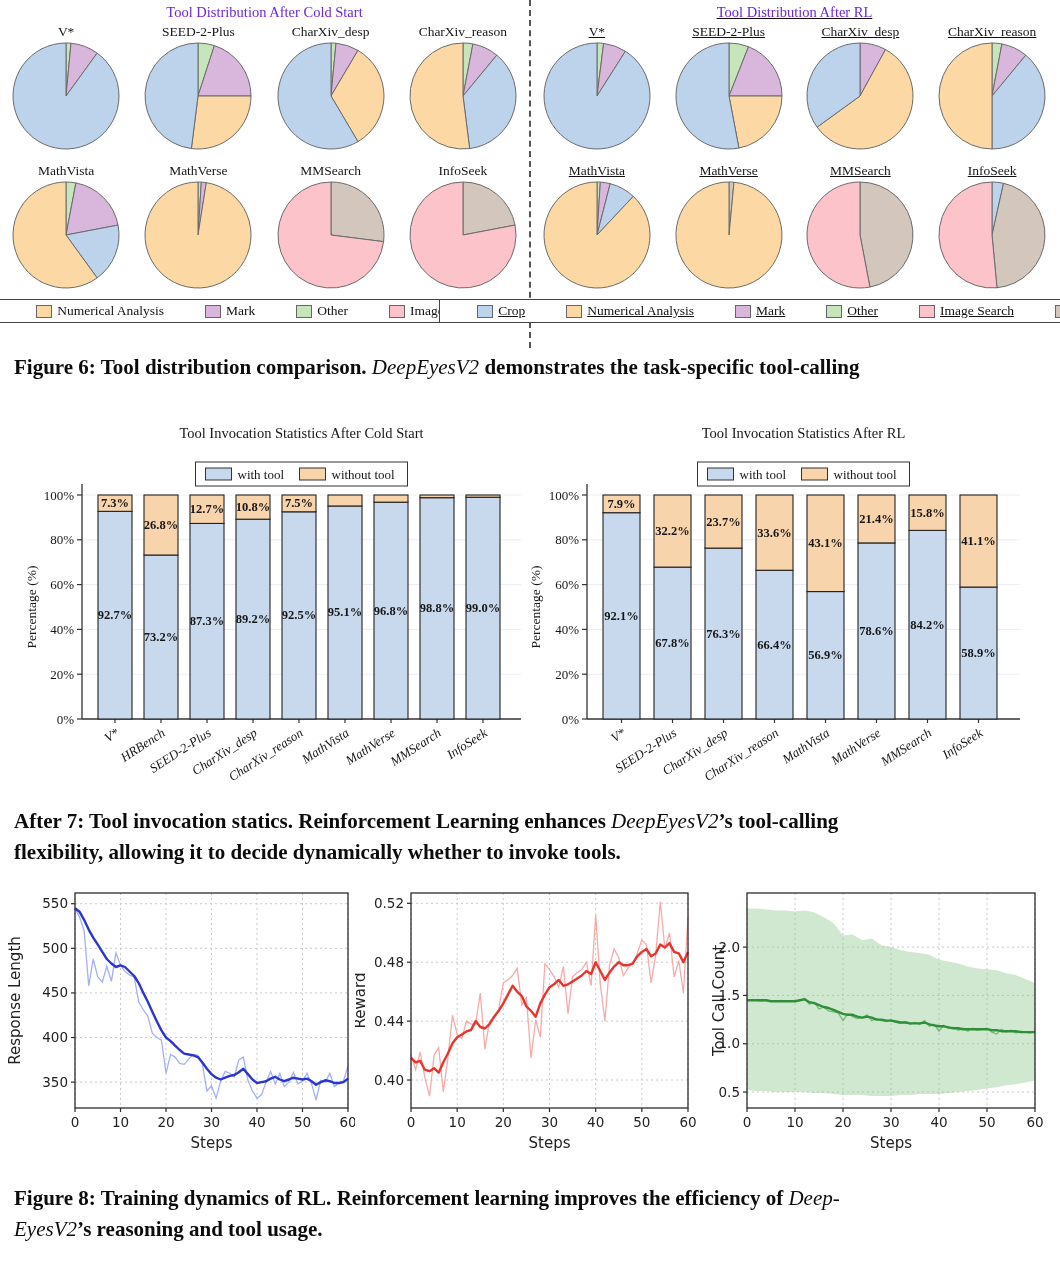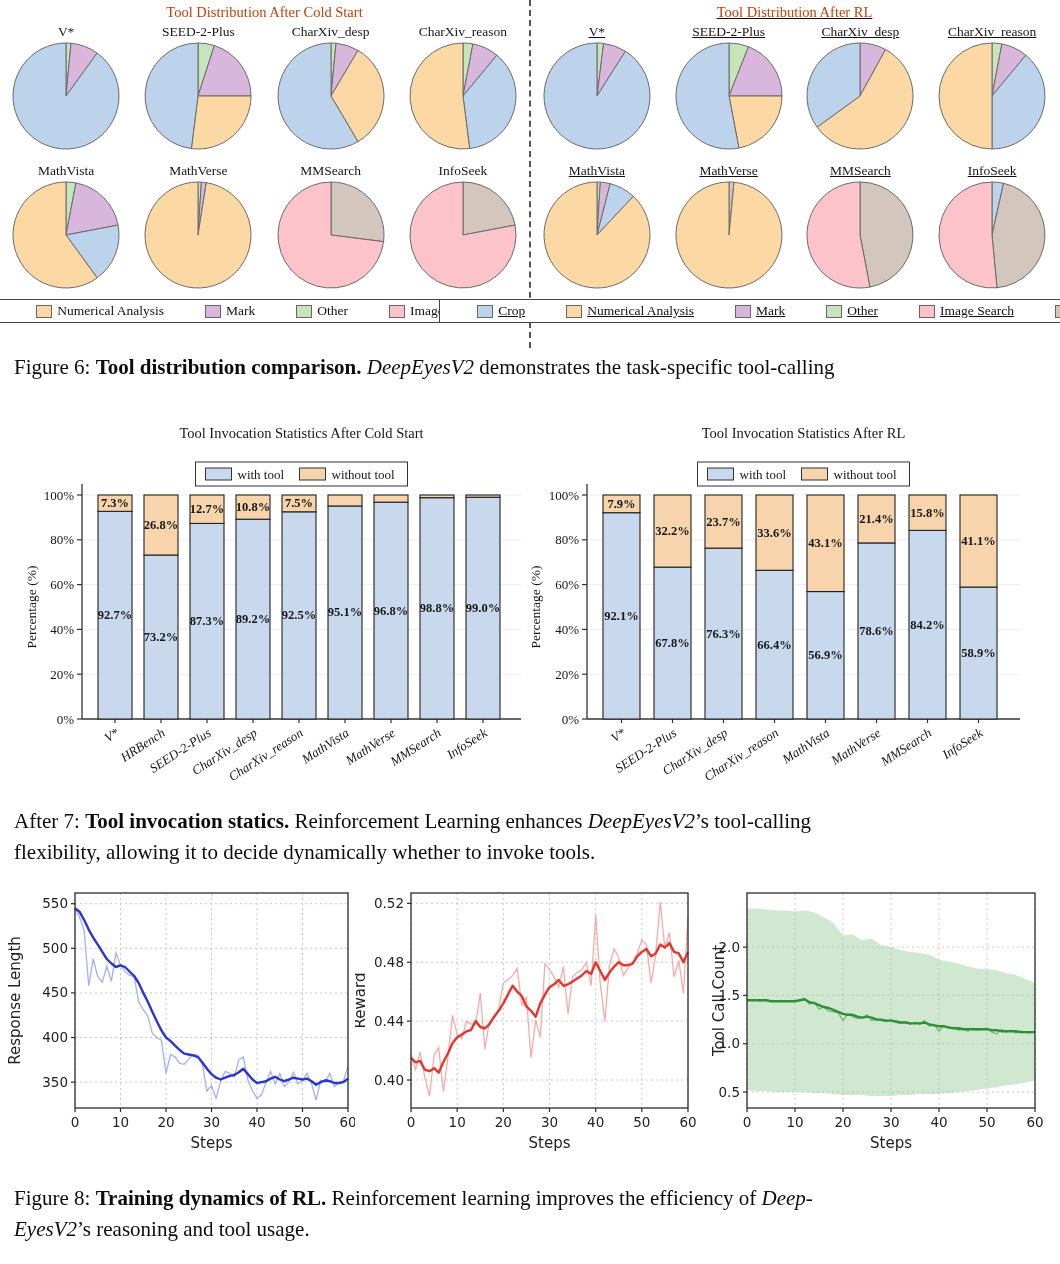--- a/index.html
+++ b/index.html
@@ -1,31 +1,31 @@
 <!DOCTYPE html>
 <html><head>
 <meta charset="utf-8">
 <style>
   html,body{margin:0;padding:0;background:#fff;}
   .page{position:relative;width:1060px;height:1264px;background:#fff;overflow:hidden;
         font-family:"Liberation Serif","DejaVu Serif",serif;color:#111;}
   .fig6{position:absolute;top:0;left:0;width:1060px;height:348px;display:flex;}
   .panel{width:529px;box-sizing:border-box;}
   .panel.rl{border-left:2px dashed #555;text-decoration:underline;}
-  .panel-title{text-align:center;font-size:14.5px;margin-top:4px;color:#c2410c;}
+  .panel-title{text-align:center;font-size:14.5px;margin-top:4px;color:#6d28d9;}
   .pie-grid{display:grid;grid-template-columns:repeat(4,1fr);margin-top:2px;justify-items:center;row-gap:10px;}
   .pie-cell{display:flex;flex-direction:column;align-items:center;}
   .pie-label{font-size:13.5px;line-height:17px;color:#161616;}
   .legend-row{display:flex;justify-content:center;margin-top:8px;}
   .legend-box{display:inline-flex;gap:13px;border:1px solid #444;padding:3px 9px;font-size:13.5px;align-items:center;background:#fff;}
   .legend-item{display:inline-flex;align-items:center;gap:5px;white-space:nowrap;padding-left:28px;}
   .swatch{width:14px;height:11px;border:1px solid #666;display:inline-block;}
   .caption{position:absolute;left:14px;width:1034px;font-size:21px;line-height:31px;margin:0;color:#0c0c0c;}
   #cap6{top:352px;} #cap7{top:806px;} #cap8{top:1183px;}
-  .c-b{font-weight:bold;} .c-i{font-style:italic;} .c-n{font-weight:normal;}
+  .c-b{font-weight:bold;} .c-i{font-style:italic;} .c-n{font-weight:bold;}
   .fig7{position:absolute;top:422px;left:0;display:flex;}
   .fig8{position:absolute;top:885px;left:0;display:flex;}
 </style>
 </head>
 <body>
 
 <div class="page">
 
   <div class="fig6">
     <div class="panel">

